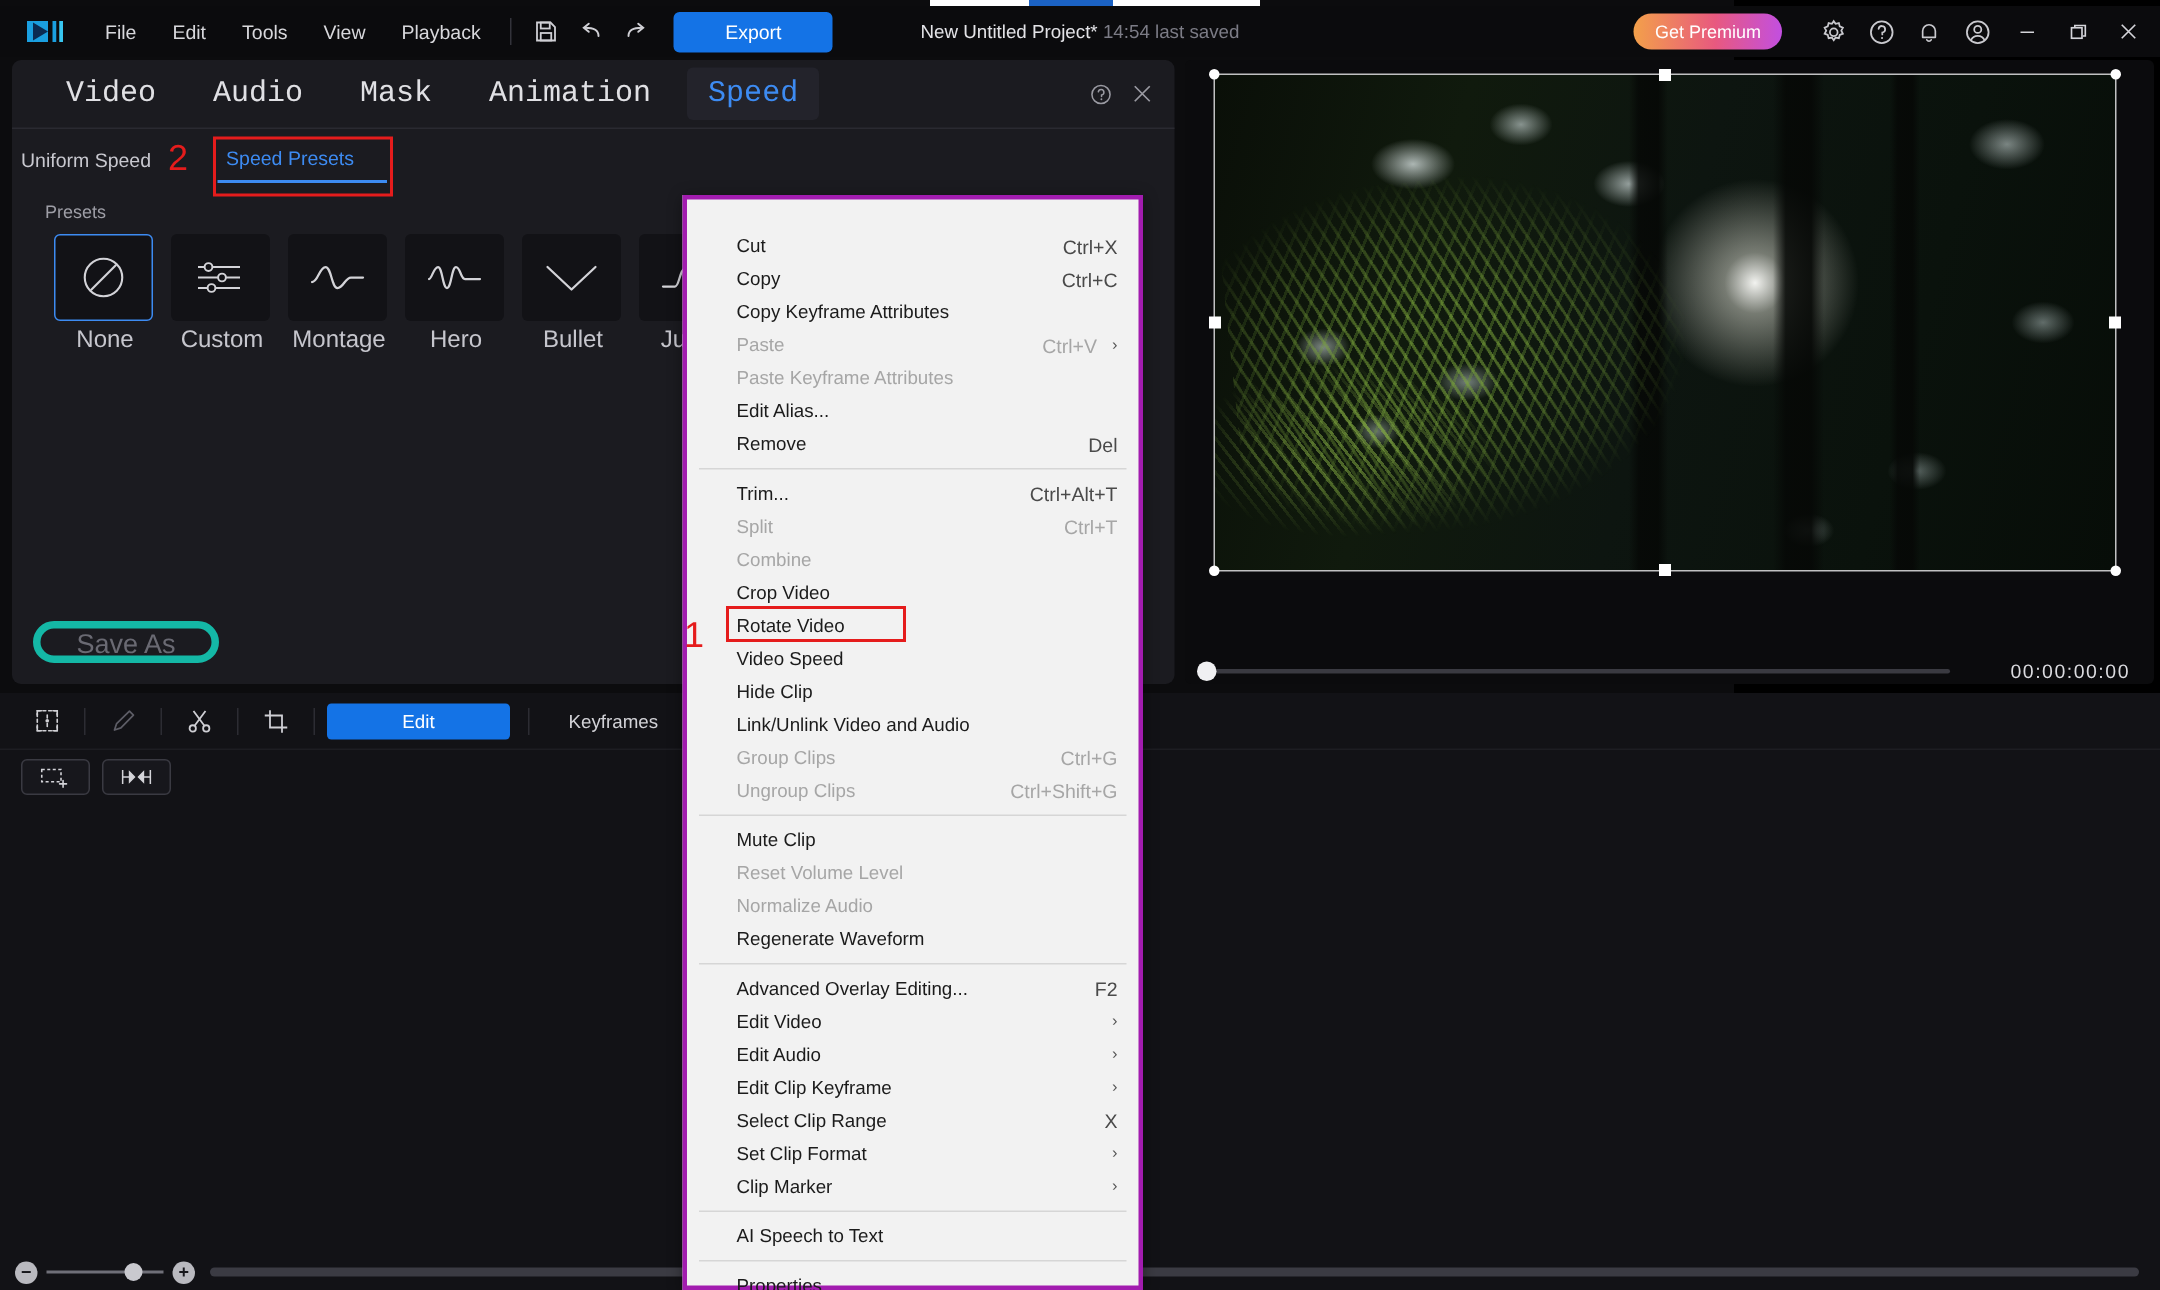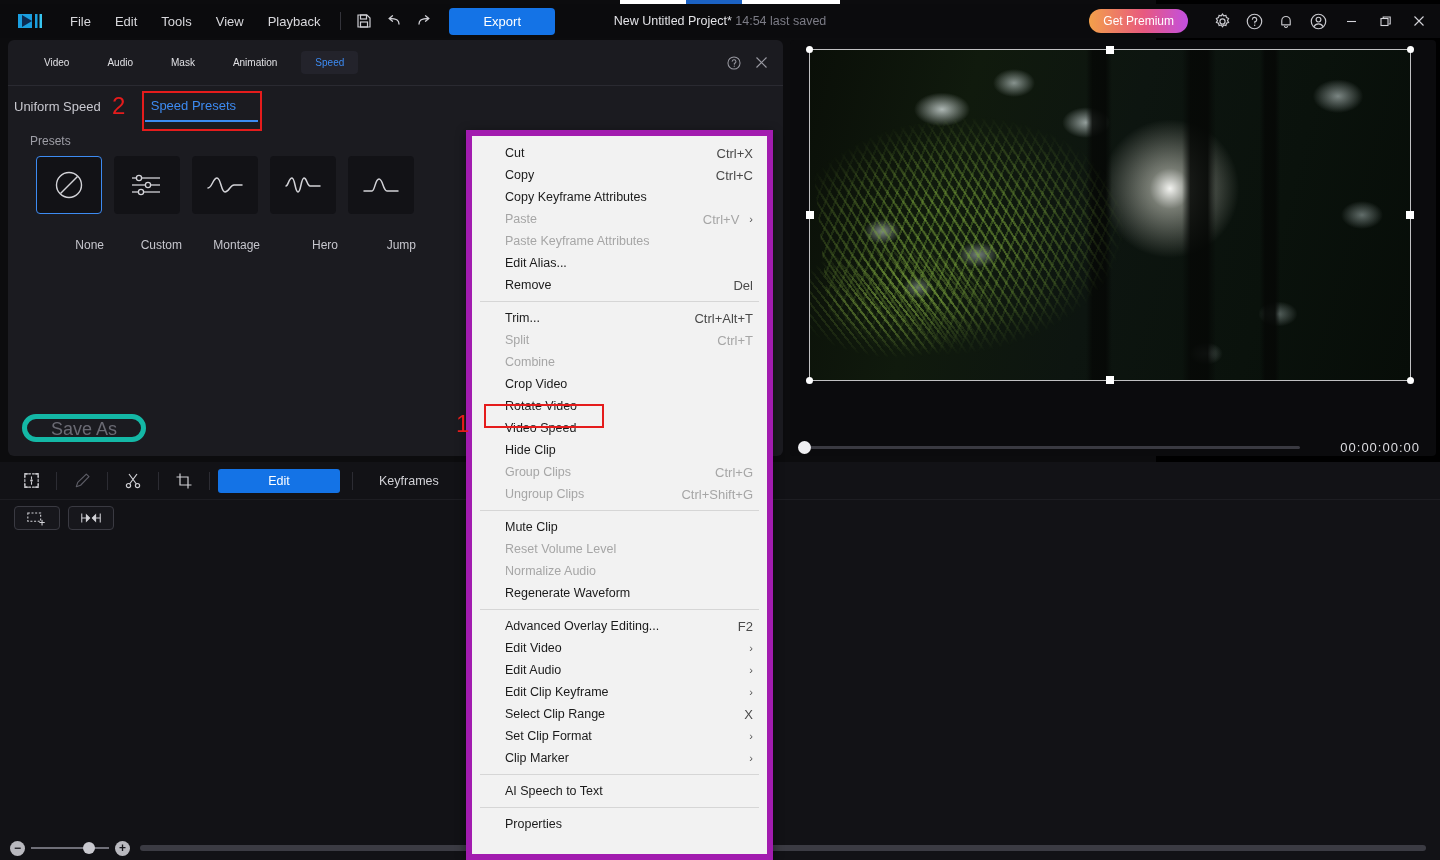--- a/index.html
+++ b/index.html
@@ -54,43 +54,43 @@
   
   .left-panel {
     position:absolute; top:40px; left:8px; width:775px; height:416px;
     background:#1b1b20; border-radius:6px;
   }
   .panel-tabs {
     height:46px; display:flex; align-items:center; border-bottom:1px solid #2a2a31;
     position:relative;
   }
   .ptab {
-    color:#e0e0e4; font-size:10px; padding:6px 14px; margin-left:10px;
-    border-radius:4px; cursor:pointer;
+    color:#e0e0e4; font-size:20px; padding:6px 14px; margin-left:10px;
+    border-radius:4px; cursor:pointer;font-family:Liberation Mono, monospace;
   }
   .ptab:first-child { margin-left:22px; }
   .ptab.active { color:#3d8bf2; background:#23232b; }
   .ptab-right { margin-left:auto; display:flex; align-items:center; padding-right:14px; gap:12px; }
   .ptab-ico { color:#9a9aa2; cursor:pointer; display:flex; }
 
   .sub-row { display:flex; align-items:center; padding:12px 0 0 6px; position:relative; }
   .sub-tab { font-size:13px; color:#c8c8cf; cursor:pointer; padding-bottom:7px; }
   .sub-tab.active {
     color:#3d8bf2; margin-left:44px; border-bottom:2px solid #3d8bf2; padding:0 22px 7px 6px;
   }
   .presets-label { font-size:12px; color:#9e9ea6; padding:12px 0 0 22px; }
 
   .presets-row { display:flex; gap:10px; padding:8px 0 0 28px; }
   .preset { width:68px; cursor:pointer; }
   .preset .box {
     width:66px; height:58px; background:#121216; border-radius:4px;
     display:flex; align-items:center; justify-content:center; border:1px solid transparent;
   }
   .preset.sel .box { border:1px solid #3d8bf2; }
-  .preset .plabel { text-align:right; font-size:12px; color:#c6c6cd; margin-top:24px; }
+  .preset .plabel { text-align:center; font-size:16px; color:#c6c6cd; margin-top:4px; }
 
   .saveas-wrap { position:absolute; left:14px; bottom:14px; }
   .saveas {
     width:124px; height:28px; border:5px solid #14b8a6; border-radius:14px;
     background:transparent; color:#6a6a73; font-size:18px; cursor:pointer;
     font-family:"Liberation Sans", sans-serif;
   }
 
   
   .preview {
@@ -170,24 +170,24 @@
   .tracks { position:absolute; left:0; top:543px; right:0; bottom:24px; }
 
   .tl-bottom { position:absolute; left:0; bottom:0; width:1440px; height:24px; display:flex; align-items:center; background:#121216; }
   .zbtn { width:15px; height:15px; border-radius:50%; background:#b9b9bf; color:#17171c; font-size:12px; display:flex; align-items:center; justify-content:center; margin-left:10px; cursor:pointer; font-weight:bold; }
   .zline { width:78px; height:2px; background:#6f6f78; margin:0 6px; position:relative; }
   .zknob { position:absolute; left:52px; top:-5px; width:12px; height:12px; border-radius:50%; background:#c9c9cf; }
   .hscroll { flex:1; height:6px; background:#3b3b43; border-radius:3px; margin:0 14px 0 10px; }
 
   
   .ctxmenu {
-    position:absolute; left:466px; top:130px; width:307px; height:730px;
-    background:#f2f2f2; border:6px solid #a21caf;
+    position:absolute; left:455px; top:130px; width:307px; height:730px;
+    background:#f2f2f2; border:3px solid #a21caf;
     box-shadow: 0 2px 10px rgba(0,0,0,0.45); z-index:50;
-    font-size:12.5px; color:#1b1b1b; padding:6px 0;
+    font-size:12.5px; color:#1b1b1b; padding:20px 0;
   }
   .ctxitem { height:22px; display:flex; align-items:center; padding:0 14px 0 33px; cursor:default; }
   .ctxitem.disabled { color:#a6a6a6; }
   .ctxitem .lbl { flex:1; }
   .ctxitem .acc { color:#4a4a4a; font-size:13px; margin-left:14px; }
   .ctxitem.disabled .acc { color:#a6a6a6; }
   .ctxitem .arrow { margin-left:10px; font-size:11px; color:#555; }
   .ctxsep { height:1px; background:#d6d6d6; margin:5px 8px; }
 
   
@@ -356,20 +356,28 @@
       <div class="preset">
         <div class="box">
           <svg width="40" height="30" viewBox="0 0 40 30" fill="none" stroke="#d3d3d8" stroke-width="1.5" stroke-linecap="round">
             <path d="M3 16 C5 16 6 8 9 8 C12 8 12 22 15 22 C18 22 18 8 21 8 C24 8 24 16 27 16 L37 16"></path>
           </svg>
         </div>
         <div class="plabel">Hero</div>
       </div>
       <div class="preset">
         <div class="box">
+          <svg width="40" height="30" viewBox="0 0 40 30" fill="none" stroke="#d3d3d8" stroke-width="1.5" stroke-linecap="round" stroke-linejoin="round">
+            <path d="M4 8 L20 23 L36 8"></path>
+          </svg>
+        </div>
+        <div class="plabel">Bullet</div>
+      </div>
+      <div class="preset">
+        <div class="box">
           <svg width="40" height="30" viewBox="0 0 40 30" fill="none" stroke="#d3d3d8" stroke-width="1.5" stroke-linecap="round">
             <path d="M3 21 L11 21 C14 21 14 9 18 9 C22 9 22 21 26 21 L37 21"></path>
           </svg>
         </div>
         <div class="plabel">Jump</div>
       </div>
     </div>
 
     <div class="saveas-wrap">
       <button class="saveas">Save As</button>
@@ -601,20 +609,23 @@
       </div>
       <div class="ctxitem">
         <span class="lbl">Rotate Video</span>
       </div>
       <div class="ctxitem">
         <span class="lbl">Video Speed</span>
       </div>
       <div class="ctxitem">
         <span class="lbl">Hide Clip</span>
       </div>
+      <div class="ctxitem">
+        <span class="lbl">Link/Unlink Video and Audio</span>
+      </div>
       <div class="ctxitem disabled">
         <span class="lbl">Group Clips</span>
         <span class="acc">Ctrl+G</span>
       </div>
       <div class="ctxitem disabled">
         <span class="lbl">Ungroup Clips</span>
         <span class="acc">Ctrl+Shift+G</span>
       </div>
       <div class="ctxsep"></div>
       <div class="ctxitem">

